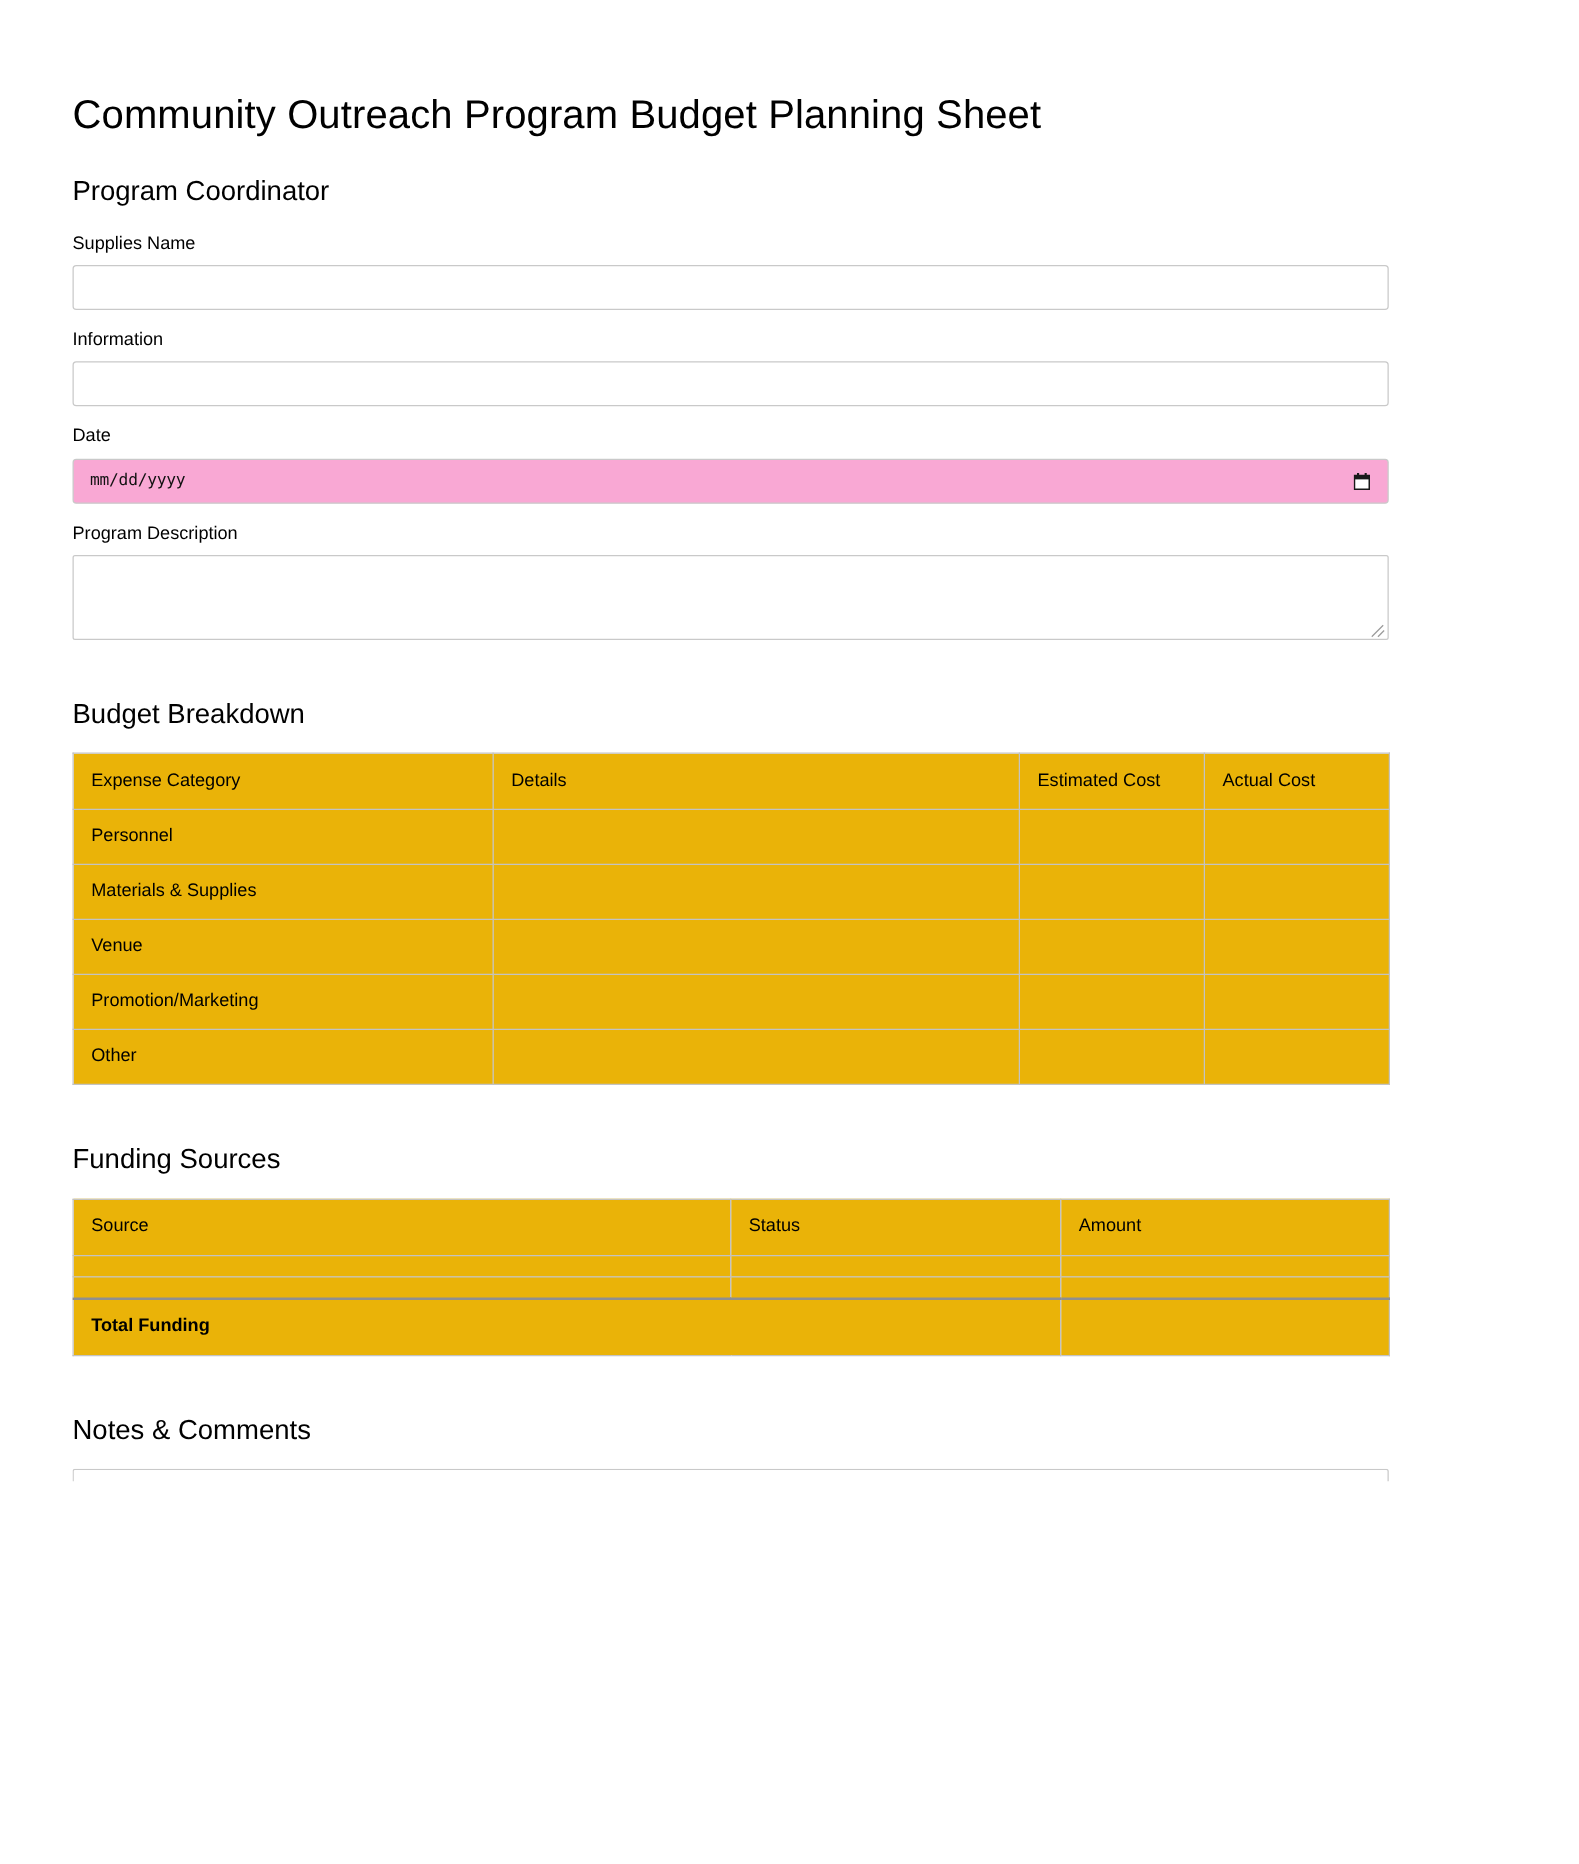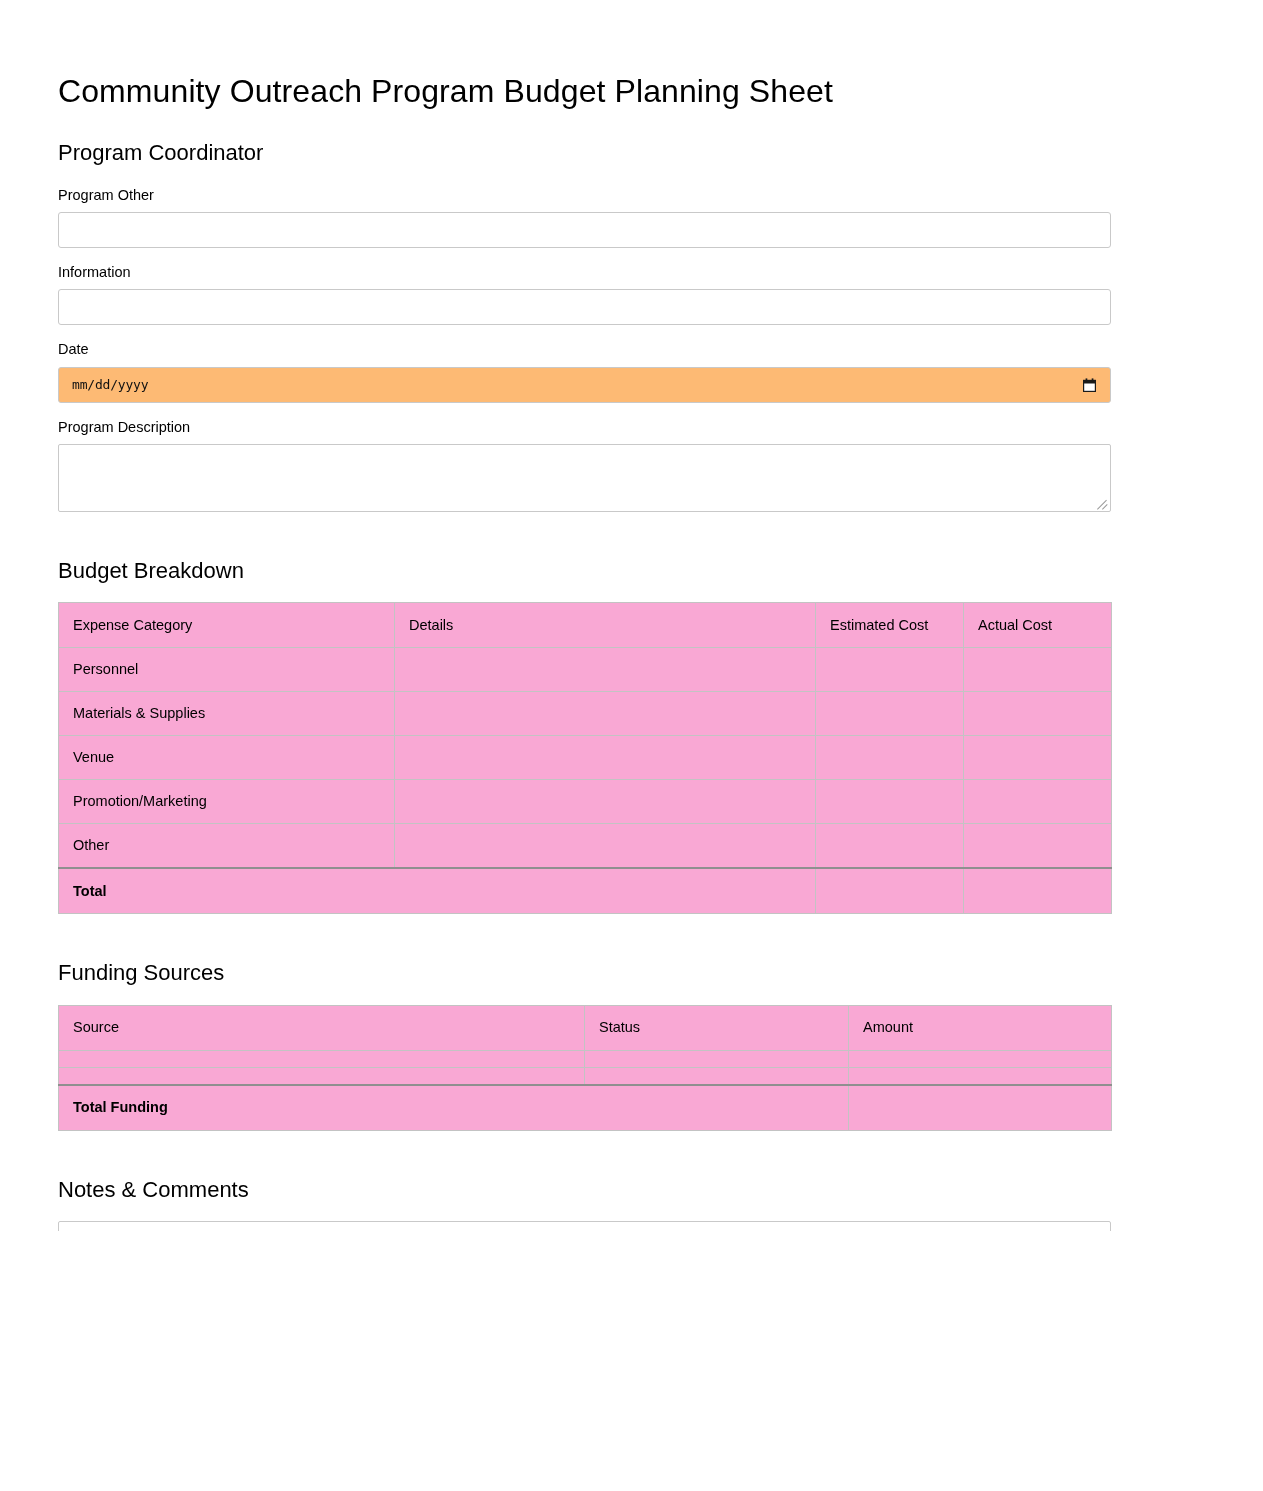--- a/index.html
+++ b/index.html
@@ -61,21 +61,21 @@
     padding: 4px 8px;
     outline: none;
   }
   .date-input {
     position: relative;
     box-sizing: border-box;
     width: 1053px;
     height: 36px;
     border: 1px solid #c9c9c9;
     border-radius: 3px;
-    background: #fdba74;
+    background: #f9a8d4;
     display: flex;
     align-items: center;
     padding: 0 10px 0 13px;
   }
   .date-placeholder {
     font-family: "DejaVu Sans Mono", monospace;
     font-size: 13px;
     letter-spacing: -0.2px;
     color: #111;
     flex: 1;
@@ -130,21 +130,21 @@
     table-layout: fixed;
     font-size: 14.5px;
   }
   table.sheet-table th,
   table.sheet-table td {
     border: 1px solid #c3c3c3;
     padding: 11px 14px;
     text-align: left;
     font-weight: normal;
     vertical-align: middle;
-    background: #f9a8d4;
+    background: #eab308;
     line-height: 1.3;
   }
   table.sheet-table th {
     height: 22px;
   }
   table.sheet-table td.body-cell {
     height: 21px;
   }
   tr.total-row td {
     border-top: 2px solid #8f8f8f;
@@ -179,21 +179,21 @@
 </head>
 <body>
 
 <div class="page">
 
   <h1 class="sheet-title">Community Outreach Program Budget Planning Sheet</h1>
 
   <h2 class="section-heading">Program Coordinator</h2>
 
   <div class="field">
-    <label class="field-label">Program Other</label>
+    <label class="field-label">Supplies Name</label>
     <input class="text-input" type="text" placeholder="" style="">
   </div>
 
   <div class="field">
     <label class="field-label">Information</label>
     <input class="text-input" type="text" placeholder="" style="">
   </div>
 
   <div class="field">
     <label class="field-label">Date</label>
@@ -258,25 +258,20 @@
         <td class="body-cell"></td>
         <td class="body-cell"></td>
         <td class="body-cell"></td>
       </tr>
       <tr>
         <td class="body-cell">Other</td>
         <td class="body-cell"></td>
         <td class="body-cell"></td>
         <td class="body-cell"></td>
       </tr>
-      <tr class="total-row">
-        <td colspan="2">Total</td>
-        <td></td>
-        <td></td>
-      </tr>
     </tbody>
   </table>
 
   <h2 class="section-heading spaced">Funding Sources</h2>
 
   <table class="sheet-table">
     <colgroup>
       <col class="fund-col-src">
         <col class="fund-col-status">
         <col class="fund-col-amt">

